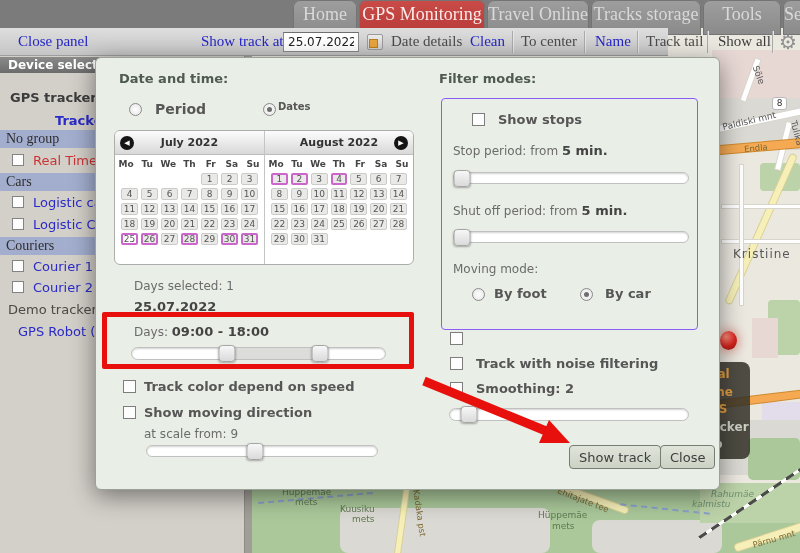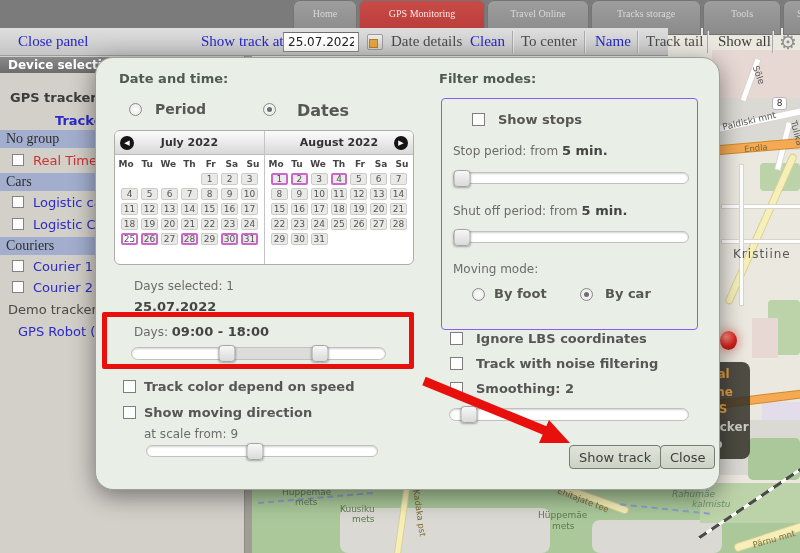--- a/index.html
+++ b/index.html
@@ -38,35 +38,35 @@
   .side-link{position:absolute;left:55px;top:57px;font-weight:bold;font-size:13px;color:#2a2ac8}
   .grp{position:absolute;left:0;width:244px;height:18px;background:#a3aecf;font-family:"Liberation Serif",serif;font-size:14px;color:#2e2e2e;padding-left:6px;line-height:18px}
   .dev-row{position:absolute;left:0;width:244px;height:16px}
   .cbx{position:absolute;width:12px;height:12px;background:#fdfdfd;border:1px solid #838383}
   .dev-label{position:absolute;left:33px;top:0;font-size:13px;color:#2a2ac8;white-space:nowrap}
   .dev-label.red{color:#cc3333}
   .plain-label{position:absolute;font-size:13px;color:#4a4a46;white-space:nowrap}
 
   
   #topnav{position:absolute;left:0;top:0;width:800px;height:28px;background:#7b7b7b;z-index:4}
-  .tab{position:absolute;top:0;height:35px;border-radius:7px 7px 0 0;background:linear-gradient(#9e9e9e,#8a8a8a);box-shadow:inset 0 0 0 1px #747474;color:#d9d9d9;font-family:"Liberation Serif",serif;font-size:10px;text-align:center;line-height:28px;cursor:pointer}
+  .tab{position:absolute;top:0;height:35px;border-radius:7px 7px 0 0;background:linear-gradient(#9e9e9e,#8a8a8a);box-shadow:inset 0 0 0 1px #747474;color:#d9d9d9;font-family:"Liberation Serif",serif;font-size:18px;text-align:center;line-height:28px;cursor:pointer}
   .tab[data-active="true"]{background:linear-gradient(#ca4b47,#b63b39);color:#fbeaea}
 
   
   #toolbar{position:absolute;left:0;top:28px;width:668px;height:28px;background:linear-gradient(#dedede,#c5c5c5);border-bottom:1px solid #9c9c9c;z-index:4;font-family:"Liberation Serif",serif;font-size:15px}
   #toolbar .titem{position:absolute;top:5px;white-space:nowrap;color:#4a4a4a;cursor:pointer}
   #toolbar .blue{color:#2525c8}
   #toolbar .sep{position:absolute;top:3px;height:22px;width:1px;background:#aaa;box-shadow:1px 0 0 #e6e6e6}
   .date-input{position:absolute;left:283px;top:4px;width:76px;height:20px;border:1px solid #8a8a8a;border-top-color:#6f6f6f;background:#fff;font-family:"DejaVu Sans",sans-serif;font-size:12px;padding:0 4px;color:#222}
   .cal-ico{position:absolute;left:367px;top:6px;width:16px;height:16px;background:linear-gradient(#ececec,#cfcfcf);border:1px solid #9a9a9a;border-radius:2px}
   .cal-ico::after{content:"";position:absolute;left:1px;bottom:1px;width:7px;height:7px;background:#e8a33d;border:1px solid #b97f20}
   .gear-ico{position:absolute;left:779px;top:2px;font-size:20px;color:#909090}
 
   
-  #modal{position:absolute;left:95px;top:57px;width:625px;height:433px;background:#e9efe6;border:1px solid #9aa196;border-radius:18px;box-shadow:0 6px 24px rgba(0,0,0,.45);z-index:5;color:#565656}
+  #modal{position:absolute;left:95px;top:57px;width:625px;height:433px;background:#e9efe6;border:1px solid #9aa196;border-radius:6px;box-shadow:0 6px 24px rgba(0,0,0,.45);z-index:5;color:#565656}
   .m-abs{position:absolute}
   .m-title{font-weight:bold;font-size:13px;color:#4f5a50}
   .opt-label{font-weight:bold;font-size:13px;color:#565656}
   .sec-label{font-size:12px;color:#6b6b6b}
   .bold-val{font-weight:bold;color:#444}
   .rdo{position:absolute;width:13px;height:13px;border-radius:50%;border:1px solid #8a8a8a;background:radial-gradient(#fff,#e2e2e2)}
   .rdo[data-checked="true"]::after{content:"";position:absolute;left:3px;top:3px;width:5px;height:5px;border-radius:50%;background:#6e6e6e}
   .mcbx{position:absolute;width:13px;height:13px;background:#fdfdfd;border:1px solid #7d7d7d}
   .slider{position:absolute;height:13px;background:#fff;border:1px solid #c0c0c0;border-radius:7px;box-shadow:inset 0 1px 2px rgba(0,0,0,.18)}
   .slider .fill{position:absolute;top:0;bottom:0;background:#dcdcda}
@@ -126,21 +126,21 @@
   <div class="road-y" style="left:548px;top:494px;width:82px;height:6px;transform:rotate(20deg)"></div>
   <div class="path-b" style="left:258px;top:497px;width:115px;transform:rotate(-5deg)"></div>
   <div class="path-b" style="left:620px;top:508px;width:90px;transform:rotate(6deg)"></div>
 
   <span class="map-label" style="left:733px;top:247px;font-size:12px;letter-spacing:1px">Kristiine</span>
   <span class="map-label small" style="left:749px;top:70px;transform:rotate(70deg)">Sõle</span>
   <span class="map-label small" style="left:722px;top:116px;transform:rotate(-13deg)">Paldiski mnt</span>
   <span class="map-label roadname" style="left:744px;top:143px;transform:rotate(-6deg)">Endla</span>
   <span class="map-label small" style="left:784px;top:128px;transform:rotate(75deg)">Tulika</span>
   <span class="road-badge" style="left:772px;top:97px">8</span>
-  <span class="map-label cem small" style="left:672px;top:489px">Rahumäe</span>
+  <span class="map-label cem small" style="left:711px;top:489px">Rahumäe</span>
   <span class="map-label cem small" style="left:692px;top:499px">kalmistu</span>
   <span class="map-label roadname" style="left:752px;top:534px;transform:rotate(-16deg)">Pärnu mnt</span>
   <span class="map-label green small" style="left:282px;top:487px">Hüppemäe</span>
   <span class="map-label green small" style="left:295px;top:497px">mets</span>
   <span class="map-label green small" style="left:340px;top:504px">Kuusiku</span>
   <span class="map-label green small" style="left:352px;top:514px">mets</span>
   <span class="map-label green small" style="left:538px;top:510px">Hüppemäe</span>
   <span class="map-label green small" style="left:552px;top:521px">mets</span>
   <span class="map-label roadname" style="left:396px;top:508px;transform:rotate(82deg)">Kadaka pst</span>
   <span class="map-label roadname" style="left:556px;top:495px;transform:rotate(21deg)">Ehitajate tee</span>
@@ -218,21 +218,21 @@
   <span class="gear-ico">⚙</span>
 </div>
 
 <div id="modal">
 
   <div class="m-abs m-title" style="left:23px;top:13px">Date and time:</div>
 
   <span class="rdo" style="left:33px;top:45px" data-checked="false"></span>
   <span class="m-abs opt-label" style="left:59px;top:43px;font-size:14px">Period</span>
   <span class="rdo" style="left:167px;top:45px" data-checked="true"></span>
-  <span class="m-abs opt-label" style="left:201px;top:43px;font-size:16px">Dates</span>
+  <span class="m-abs opt-label" style="left:182px;top:43px;font-size:10px">Dates</span>
 
   <div class="calendar">
     <div class="cal-half">
       <div class="cal-head">
         <span class="cal-nav prev">◀</span>
         <span>July 2022</span>
       </div>
       <div class="cal-dow">
 
       <span class="dow">Mo</span>
@@ -383,21 +383,20 @@
     </div>
 
     <div class="m-abs sec-label" style="left:11px;top:163px">Moving mode:</div>
     <span class="rdo" style="left:30px;top:189px" data-checked="false"></span>
     <span class="m-abs opt-label" style="left:52px;top:187px">By foot</span>
     <span class="rdo" style="left:138px;top:189px" data-checked="true"></span>
     <span class="m-abs opt-label" style="left:163px;top:187px">By car</span>
   </div>
 
   <span class="mcbx" style="left:354px;top:274px" data-checked="false"></span>
-  <span class="m-abs opt-label" style="left:380px;top:273px">Ignore LBS coordinates</span>
   <span class="mcbx" style="left:354px;top:299px" data-checked="false"></span>
   <span class="m-abs opt-label" style="left:380px;top:298px">Track with noise filtering</span>
   <span class="mcbx" style="left:354px;top:324px" data-checked="false"></span>
   <span class="m-abs opt-label" style="left:380px;top:323px">Smoothing: 2</span>
   <div class="slider" style="left:353px;top:350px;width:240px">
     <span class="handle" style="left:8%"></span>
   </div>
 
   <button class="btn" style="left:473px;top:387px">Show track</button>
   <button class="btn" style="left:564px;top:387px">Close</button>

